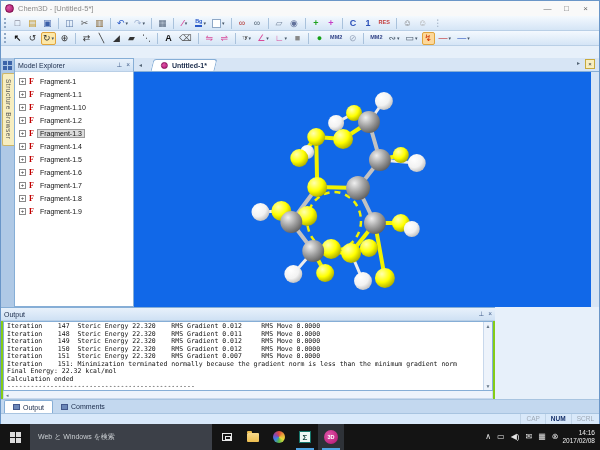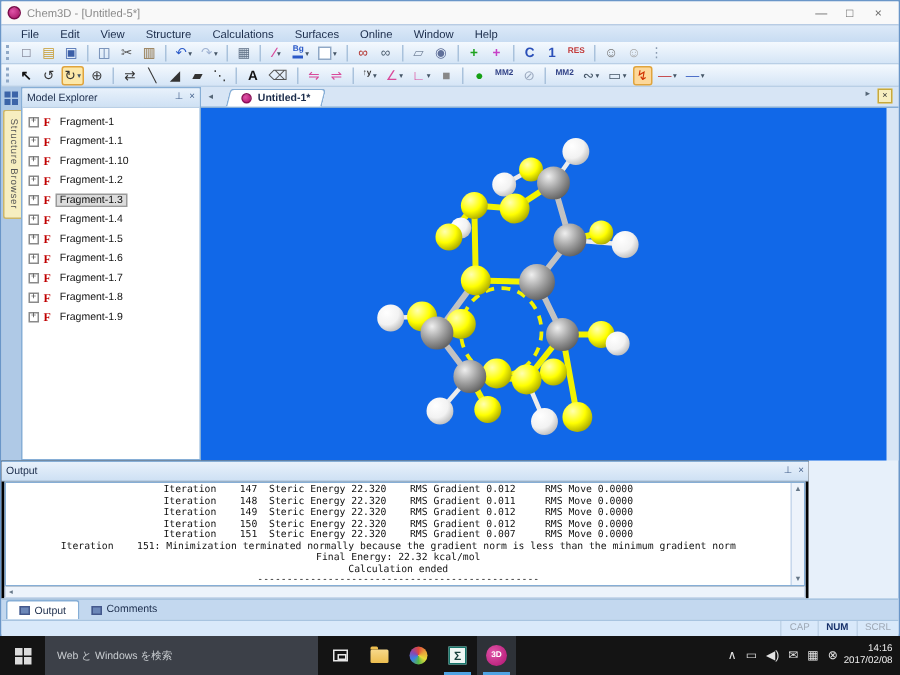--- a/index.html
+++ b/index.html
@@ -56,21 +56,21 @@
   #doctab{height:12px;background:#fff;border:1px solid #86AED6;border-bottom:none;display:flex;align-items:center;padding:0 8px;margin-left:8px;border-radius:3px 3px 0 0;transform:skewX(-14deg);}
   #doctab>*{transform:skewX(14deg);}
   .tab-icon{width:7px;height:7px;border-radius:50%;background:radial-gradient(circle at 35% 35%,#E054A8,#B01270);border:1px solid #8A0E57;}
   #tab-label{font-size:7px;font-weight:bold;color:#1A2B4A;margin-left:4px;}
   #tabbar-right{position:absolute;right:4px;bottom:2px;display:flex;align-items:center;gap:3px;}
   .closebox{width:10px;height:10px;background:#F7EEC0;border:1px solid #C8A93C;font-size:6px;line-height:8px;text-align:center;color:#333;}
   #viewport{flex:1;position:relative;margin-right:8px;}
   #molsvg{position:absolute;inset:0;width:100%;height:100%;}
 
   
-  #outputpanel{position:absolute;top:306px;left:0;width:538px;height:92px;background:#000000;border-top:1px solid #86AED6;text-align:center;}
+  #outputpanel{position:absolute;top:306px;left:0;width:494px;height:92px;background:#84cc16;border-top:1px solid #86AED6;}
   #outwrap{margin:0 2px;height:70px;border:1px solid #86AED6;background:#fff;display:flex;}
   #outlines{flex:1;padding:1px 3px;font-family:"DejaVu Sans Mono",monospace;font-size:6.5px;line-height:7.5px;white-space:pre;color:#111;overflow:hidden;}
   #vscroll{width:9px;background:#EDF3FB;border-left:1px solid #C8D8EC;display:flex;flex-direction:column;justify-content:space-between;align-items:center;font-size:5px;color:#678;padding:1px 0;}
   #hscroll{height:8px;margin:0 2px;background:#EDF3FB;border:1px solid #C8D8EC;border-top:none;display:flex;align-items:center;font-size:5px;color:#678;padding-left:2px;}
 
   
   #bottomtabs{position:absolute;top:398px;left:0;width:598px;height:14px;background:#C3D8EF;border-top:1px solid #A8C4E0;display:flex;align-items:flex-end;padding-left:3px;}
   .btab{display:flex;align-items:center;gap:3px;padding:0 8px;height:13px;font-size:7px;color:#1A2B4A;}
   .btab.active{background:#fff;border:1px solid #86AED6;border-bottom:none;border-radius:2px 2px 0 0;}
   .btab-icon{width:7px;height:6px;background:#6C87B8;border:1px solid #44588C;}
@@ -110,31 +110,20 @@
   <div id="titlebar">
     <span class="app-icon"></span>
     <span id="title-text">Chem3D - [Untitled-5*]</span>
     <span id="wincontrols">
         <span class="winbtn">—</span>
         <span class="winbtn">□</span>
         <span class="winbtn">×</span>
       </span>
   </div>
 
-  <div id="menubar">
-      <span class="menu-item">File</span>
-      <span class="menu-item">Edit</span>
-      <span class="menu-item">View</span>
-      <span class="menu-item">Structure</span>
-      <span class="menu-item">Calculations</span>
-      <span class="menu-item">Surfaces</span>
-      <span class="menu-item">Online</span>
-      <span class="menu-item">Window</span>
-      <span class="menu-item">Help</span>
-    </div>
 
   <div class="toolbar" id="toolbar1">
     <span class="tbhandle"></span>
   <span class="tbi">
         <span class="glyph" style="color: rgb(102, 102, 119);">□</span>
       </span>
       <span class="tbi">
         <span class="glyph" style="color: rgb(199, 154, 46);">▤</span>
       </span>
       <span class="tbi">

